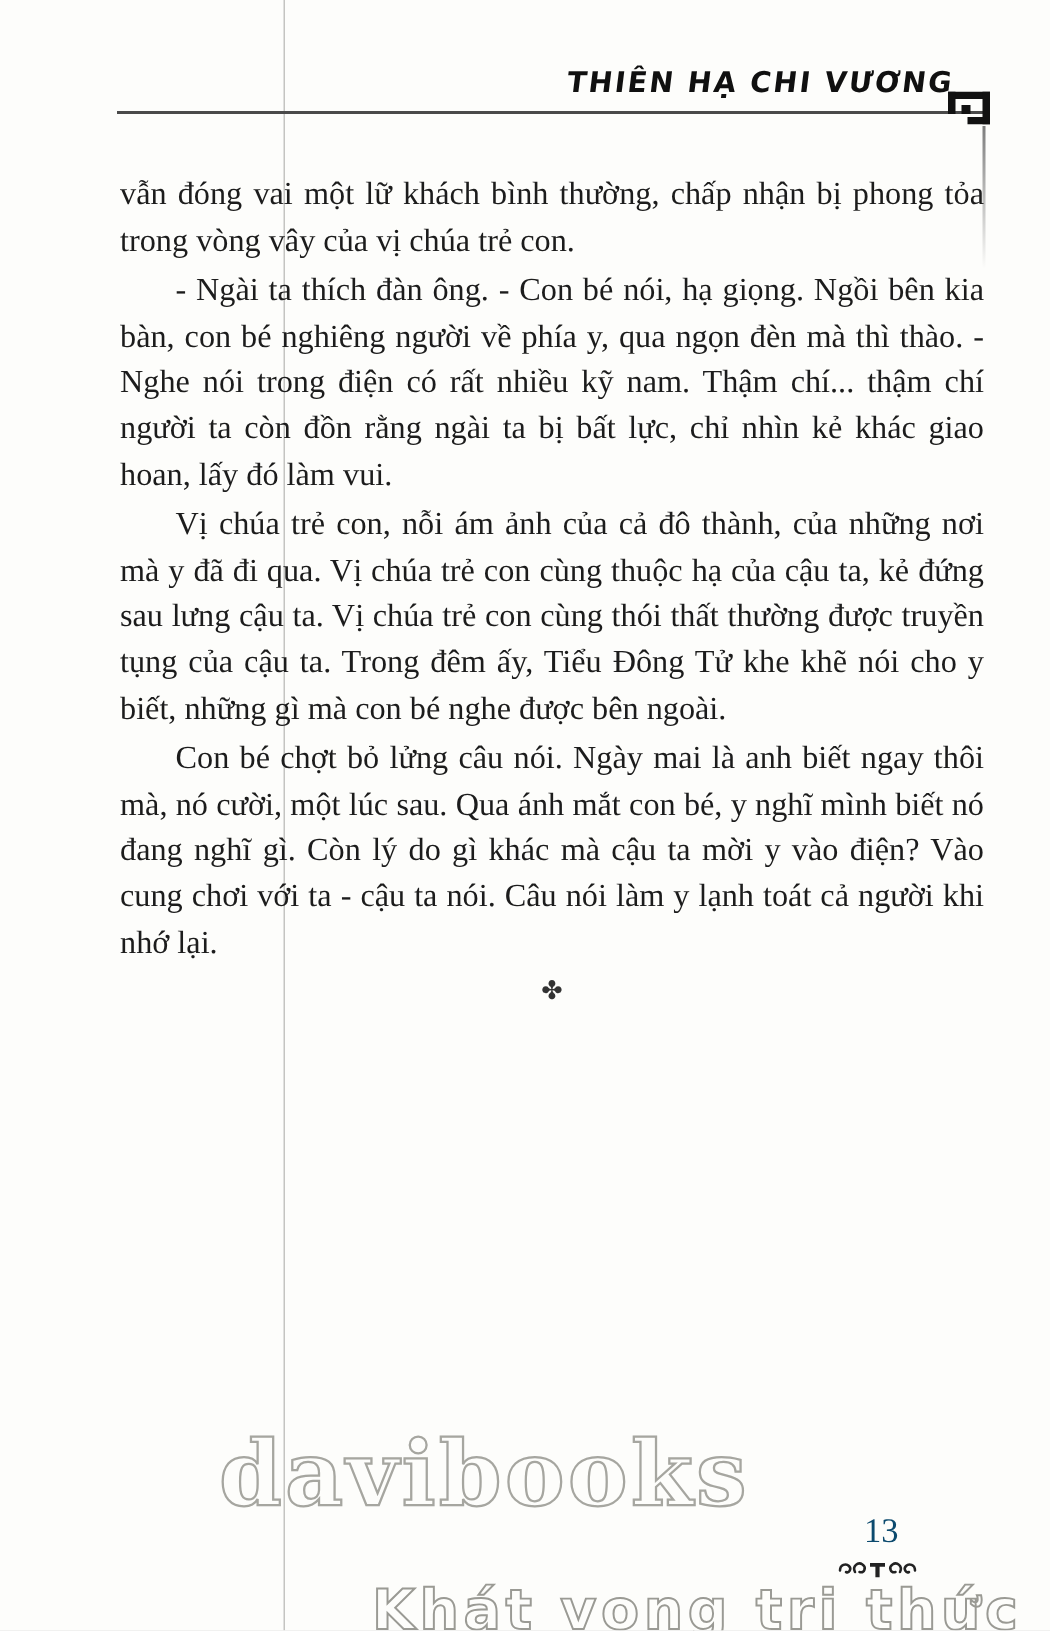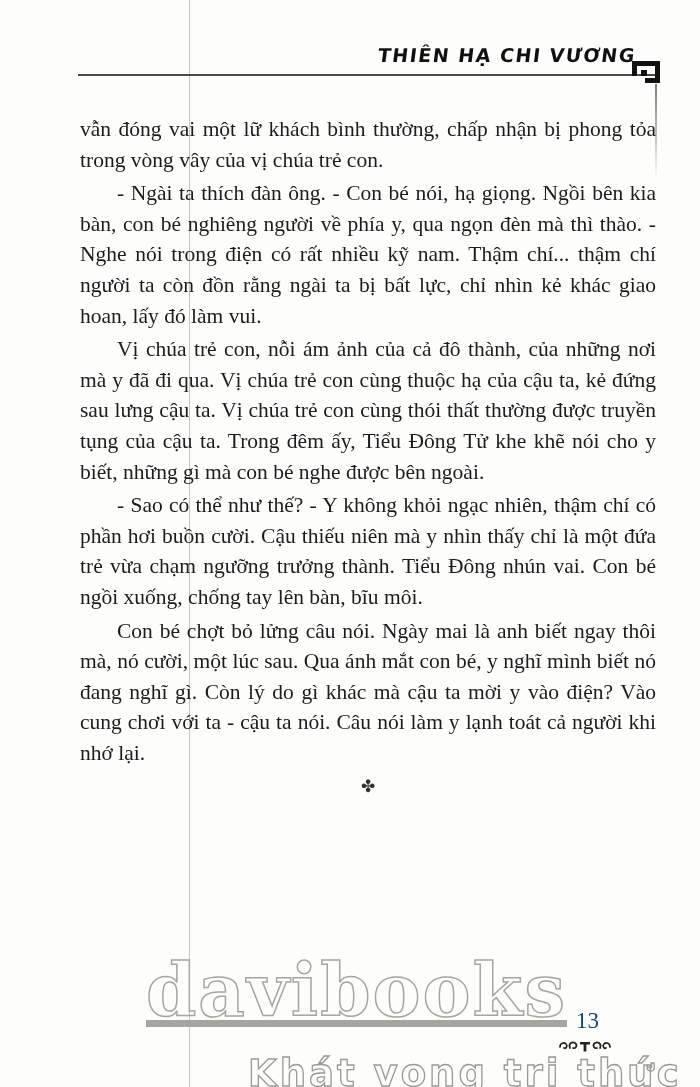--- a/index.html
+++ b/index.html
@@ -43,24 +43,23 @@
   .bodytext p.indented{text-indent:37px;}
   .divider{
     text-align:center;font-size:17px;color:#333;
     margin:10px 0 24px 0;text-indent:0 !important;
     font-family:"DejaVu Sans", sans-serif;
   }
   
   .wm1{
     position:absolute;left:146px;top:948px;z-index:1;
     font-family:"DejaVu Serif", serif;font-weight:700;
-    font-size:72px;letter-spacing:2px;
+    font-size:60px;letter-spacing:2px;
     color:transparent;-webkit-text-stroke:1.5px #a6a6a0;
     white-space:nowrap;
-    text-decoration:underline;
   }
   .wm2{
     position:absolute;left:248px;top:1052px;z-index:1;
     font-family:"DejaVu Sans", sans-serif;font-weight:700;
     font-size:37px;letter-spacing:3px;
     color:transparent;-webkit-text-stroke:1.3px #9a9a94;
     white-space:nowrap;
   }
   
   .page-number{
@@ -88,21 +87,20 @@
         <rect x="9" y="9" width="6" height="6"></rect>
       </g>
     </svg>
   </span>
   <div class="right-fade-line"></div>
 
   <div class="bodytext">
     <p>vẫn đóng vai một lữ khách bình thường, chấp nhận bị phong tỏa trong vòng vây của vị chúa trẻ con.</p>
     <p class="indented">- Ngài ta thích đàn ông. - Con bé nói, hạ giọng. Ngồi bên kia bàn, con bé nghiêng người về phía y, qua ngọn đèn mà thì thào. - Nghe nói trong điện có rất nhiều kỹ nam. Thậm chí... thậm chí người ta còn đồn rằng ngài ta bị bất lực, chỉ nhìn kẻ khác giao hoan, lấy đó làm vui.</p>
     <p class="indented">Vị chúa trẻ con, nỗi ám ảnh của cả đô thành, của những nơi mà y đã đi qua. Vị chúa trẻ con cùng thuộc hạ của cậu ta, kẻ đứng sau lưng cậu ta. Vị chúa trẻ con cùng thói thất thường được truyền tụng của cậu ta. Trong đêm ấy, Tiểu Đông Tử khe khẽ nói cho y biết, những gì mà con bé nghe được bên ngoài.</p>
-    <p class="indented">- Sao có thể như thế? - Y không khỏi ngạc nhiên, thậm chí có phần hơi buồn cười. Cậu thiếu niên mà y nhìn thấy chỉ là một đứa trẻ vừa chạm ngưỡng trưởng thành. Tiểu Đông nhún vai. Con bé ngồi xuống, chống tay lên bàn, bĩu môi.</p>
     <p class="indented">Con bé chợt bỏ lửng câu nói. Ngày mai là anh biết ngay thôi mà, nó cười, một lúc sau. Qua ánh mắt con bé, y nghĩ mình biết nó đang nghĩ gì. Còn lý do gì khác mà cậu ta mời y vào điện? Vào cung chơi với ta - cậu ta nói. Câu nói làm y lạnh toát cả người khi nhớ lại.</p>
     <p class="divider">✤</p>
   </div>
 
   <div class="wm1">davibooks</div>
   <div class="wm2">Khát vọng tri thức</div>
 
   <div class="page-number">13</div>
   <span class="footer-ornament">
     <svg width="54" height="16" viewBox="0 0 54 16">

